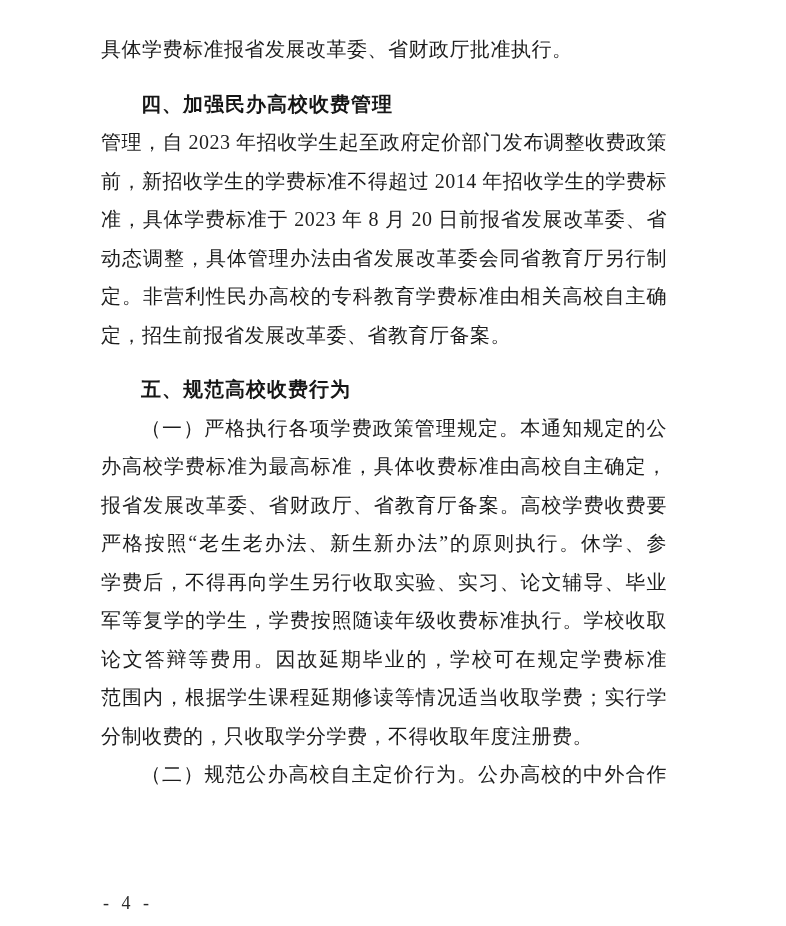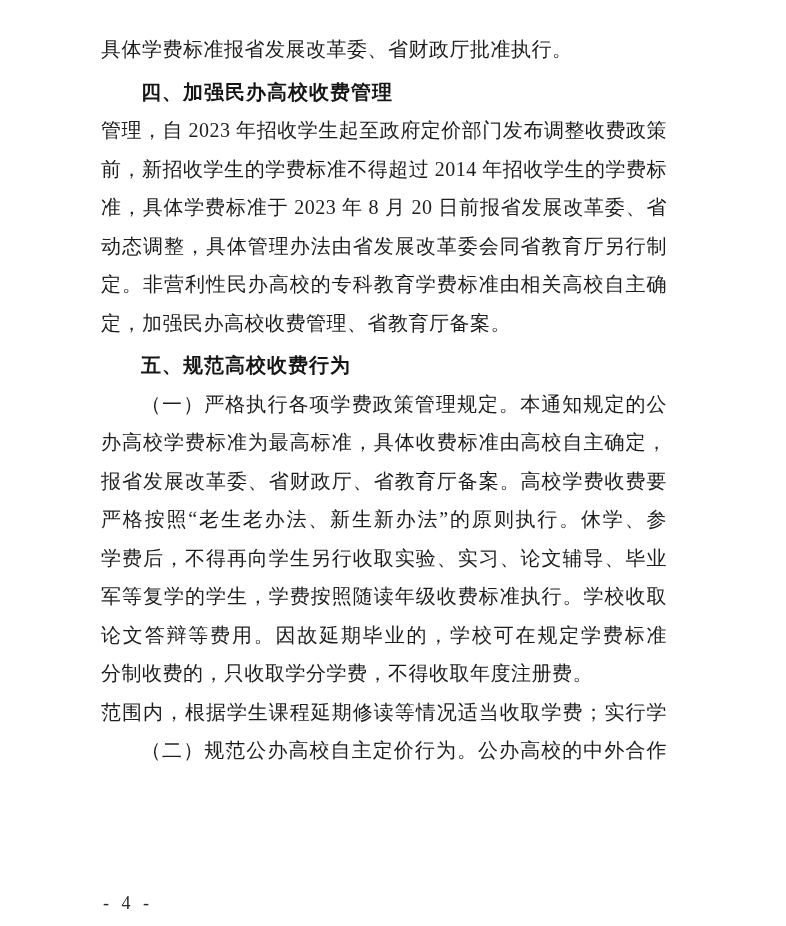--- a/index.html
+++ b/index.html
@@ -48,21 +48,21 @@
     text-align: left;
     text-align-last: left;
   }
   .para-first {
     text-indent: 2em;
   }
   .heading {
     font-family: "Liberation Sans", "DejaVu Sans", sans-serif;
     font-weight: bold;
     text-indent: 2em;
-    margin-top: 4px;
+    margin-top: 16px;
     letter-spacing: 1px;
     color: #161616;
   }
   .page-footer {
     position: absolute;
     left: 103px;
     top: 893px;
     font-size: 18px;
     letter-spacing: 4px;
     color: #2a2a2a;
@@ -74,28 +74,28 @@
 
 <div class="page">
   <main class="doc-body" id="doc-body">
       <div class="line body-end">具体学费标准报省发展改革委、省财政厅批准执行。</div>
       <div class="line heading">四、加强民办高校收费管理</div>
       <div class="line body-full">管理，自 2023 年招收学生起至政府定价部门发布调整收费政策</div>
       <div class="line body-full">前，新招收学生的学费标准不得超过 2014 年招收学生的学费标</div>
       <div class="line body-full">准，具体学费标准于 2023 年 8 月 20 日前报省发展改革委、省</div>
       <div class="line body-full">动态调整，具体管理办法由省发展改革委会同省教育厅另行制</div>
       <div class="line body-full">定。非营利性民办高校的专科教育学费标准由相关高校自主确</div>
-      <div class="line body-end">定，加强民办高校收费管理、省教育厅备案。</div>
+      <div class="line body-end">定，招生前报省发展改革委、省教育厅备案。</div>
       <div class="line heading">五、规范高校收费行为</div>
       <div class="line para-first">（一）严格执行各项学费政策管理规定。本通知规定的公</div>
       <div class="line body-full">办高校学费标准为最高标准，具体收费标准由高校自主确定，</div>
       <div class="line body-full">报省发展改革委、省财政厅、省教育厅备案。高校学费收费要</div>
       <div class="line body-full">严格按照“老生老办法、新生新办法”的原则执行。休学、参</div>
       <div class="line body-full">学费后，不得再向学生另行收取实验、实习、论文辅导、毕业</div>
       <div class="line body-full">军等复学的学生，学费按照随读年级收费标准执行。学校收取</div>
       <div class="line body-full">论文答辩等费用。因故延期毕业的，学校可在规定学费标准 50%</div>
+      <div class="line body-full">范围内，根据学生课程延期修读等情况适当收取学费；实行学</div>
       <div class="line body-end">分制收费的，只收取学分学费，不得收取年度注册费。</div>
-      <div class="line body-full">范围内，根据学生课程延期修读等情况适当收取学费；实行学</div>
       <div class="line para-first">（二）规范公办高校自主定价行为。公办高校的中外合作</div>
     </main>
   <div class="page-footer">- 4 -</div>
   <div class="scan-edge-line"></div>
 </div>
 
 </body></html>

